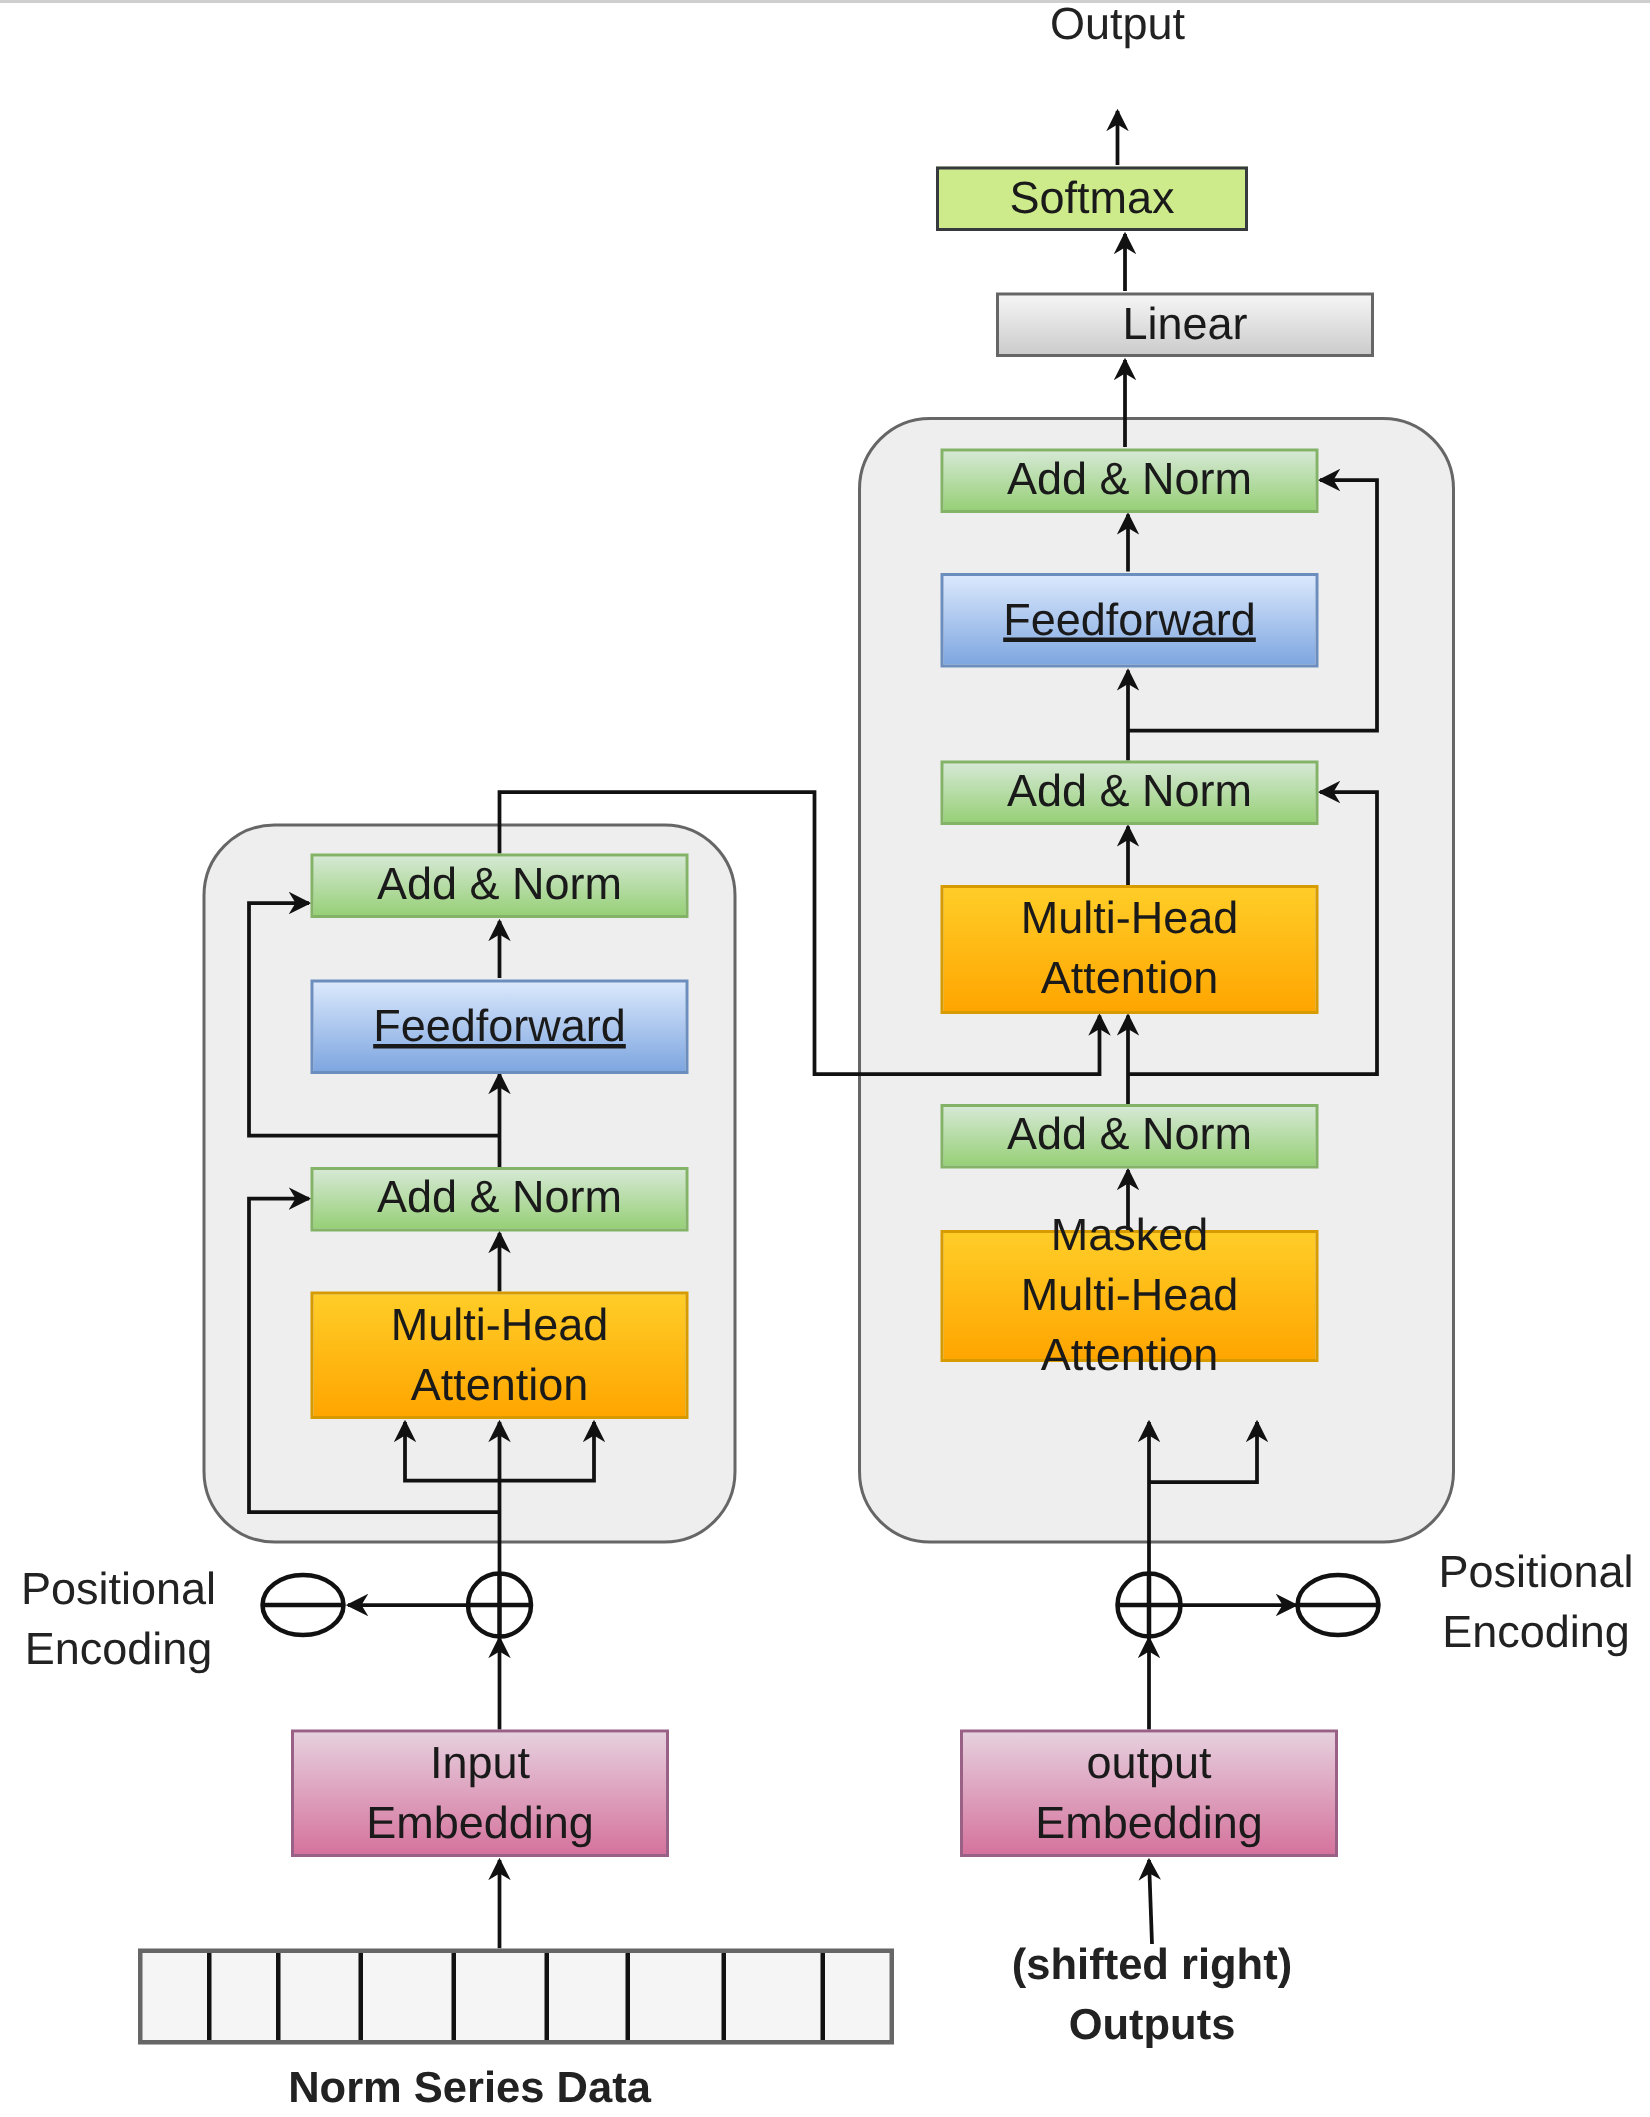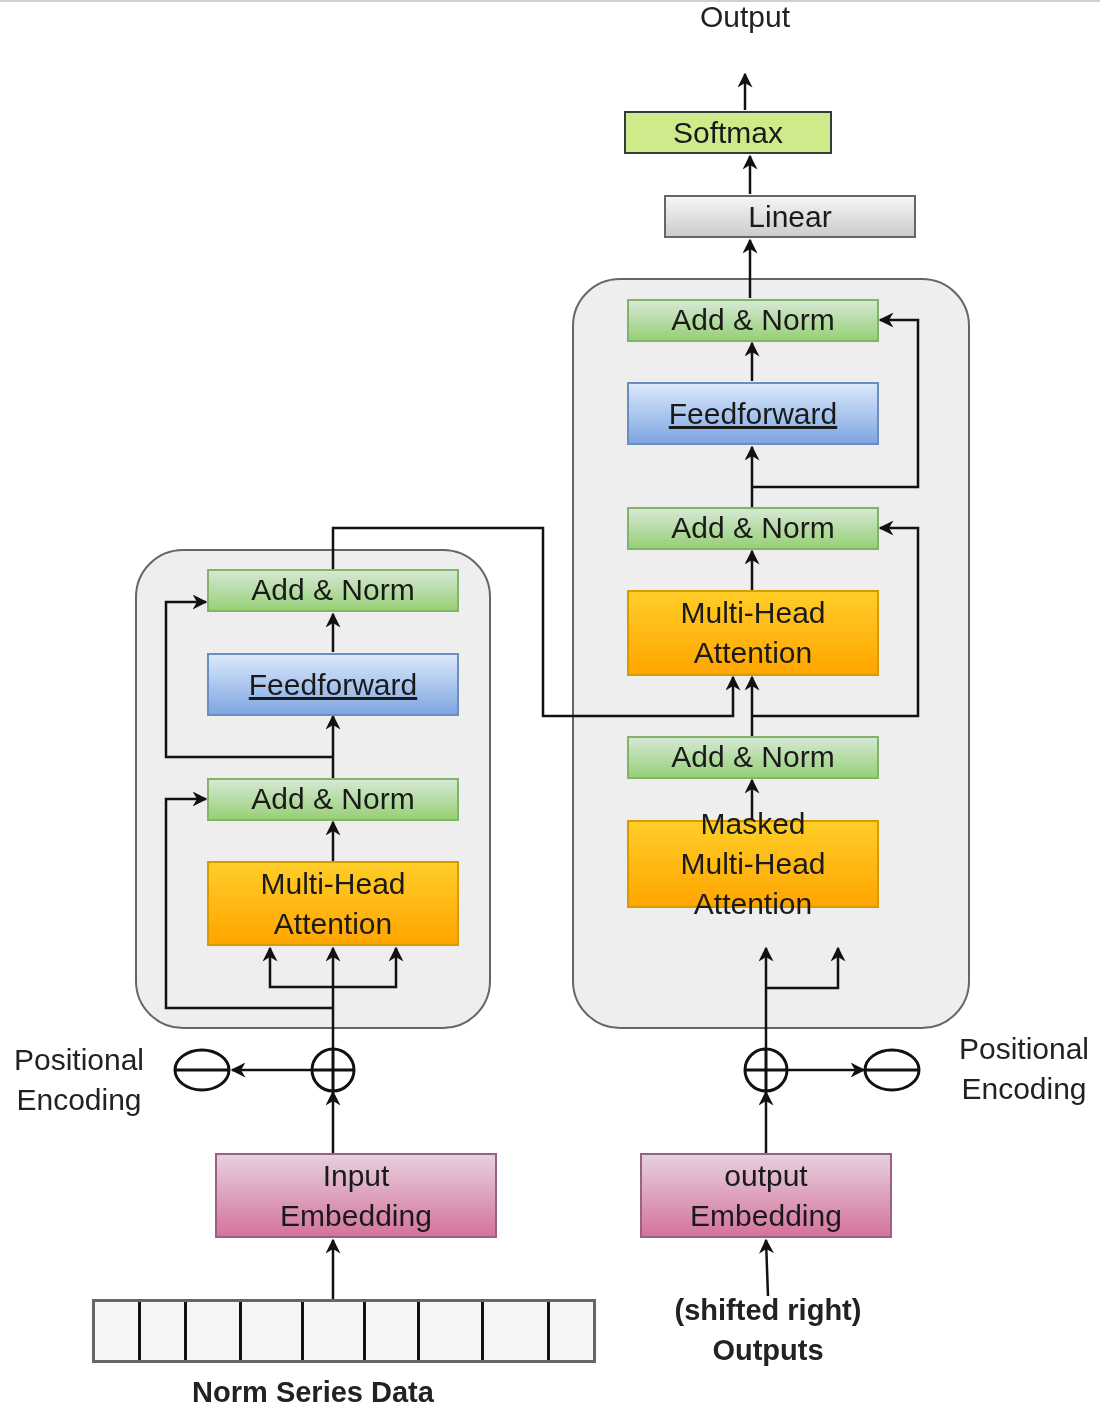--- a/index.html
+++ b/index.html
@@ -148,21 +148,21 @@
 
 <div class="lbl" style="left:0px;top:1040px;width:158px;">
   <div>Positional</div>
   <div>Encoding</div>
 </div>
 <div class="lbl" style="left:948px;top:1029px;width:152px;">
   <div>Positional</div>
   <div>Encoding</div>
 </div>
 
-<div class="box pink" style="left:215px;top:1153px;width:282px;height:85px;align-items:center;">
+<div class="box pink" style="left:194px;top:1153px;width:252px;height:85px;align-items:center;">
   <span>Input</span>
   <span>Embedding</span>
 </div>
 <div class="box pink" style="left:640px;top:1153px;width:252px;height:85px;">
   <span>output</span>
   <span>Embedding</span>
 </div>
 
 <div class="seq" id="seq">
     <div class="cell" style="flex: 52 0 0px;"></div>

